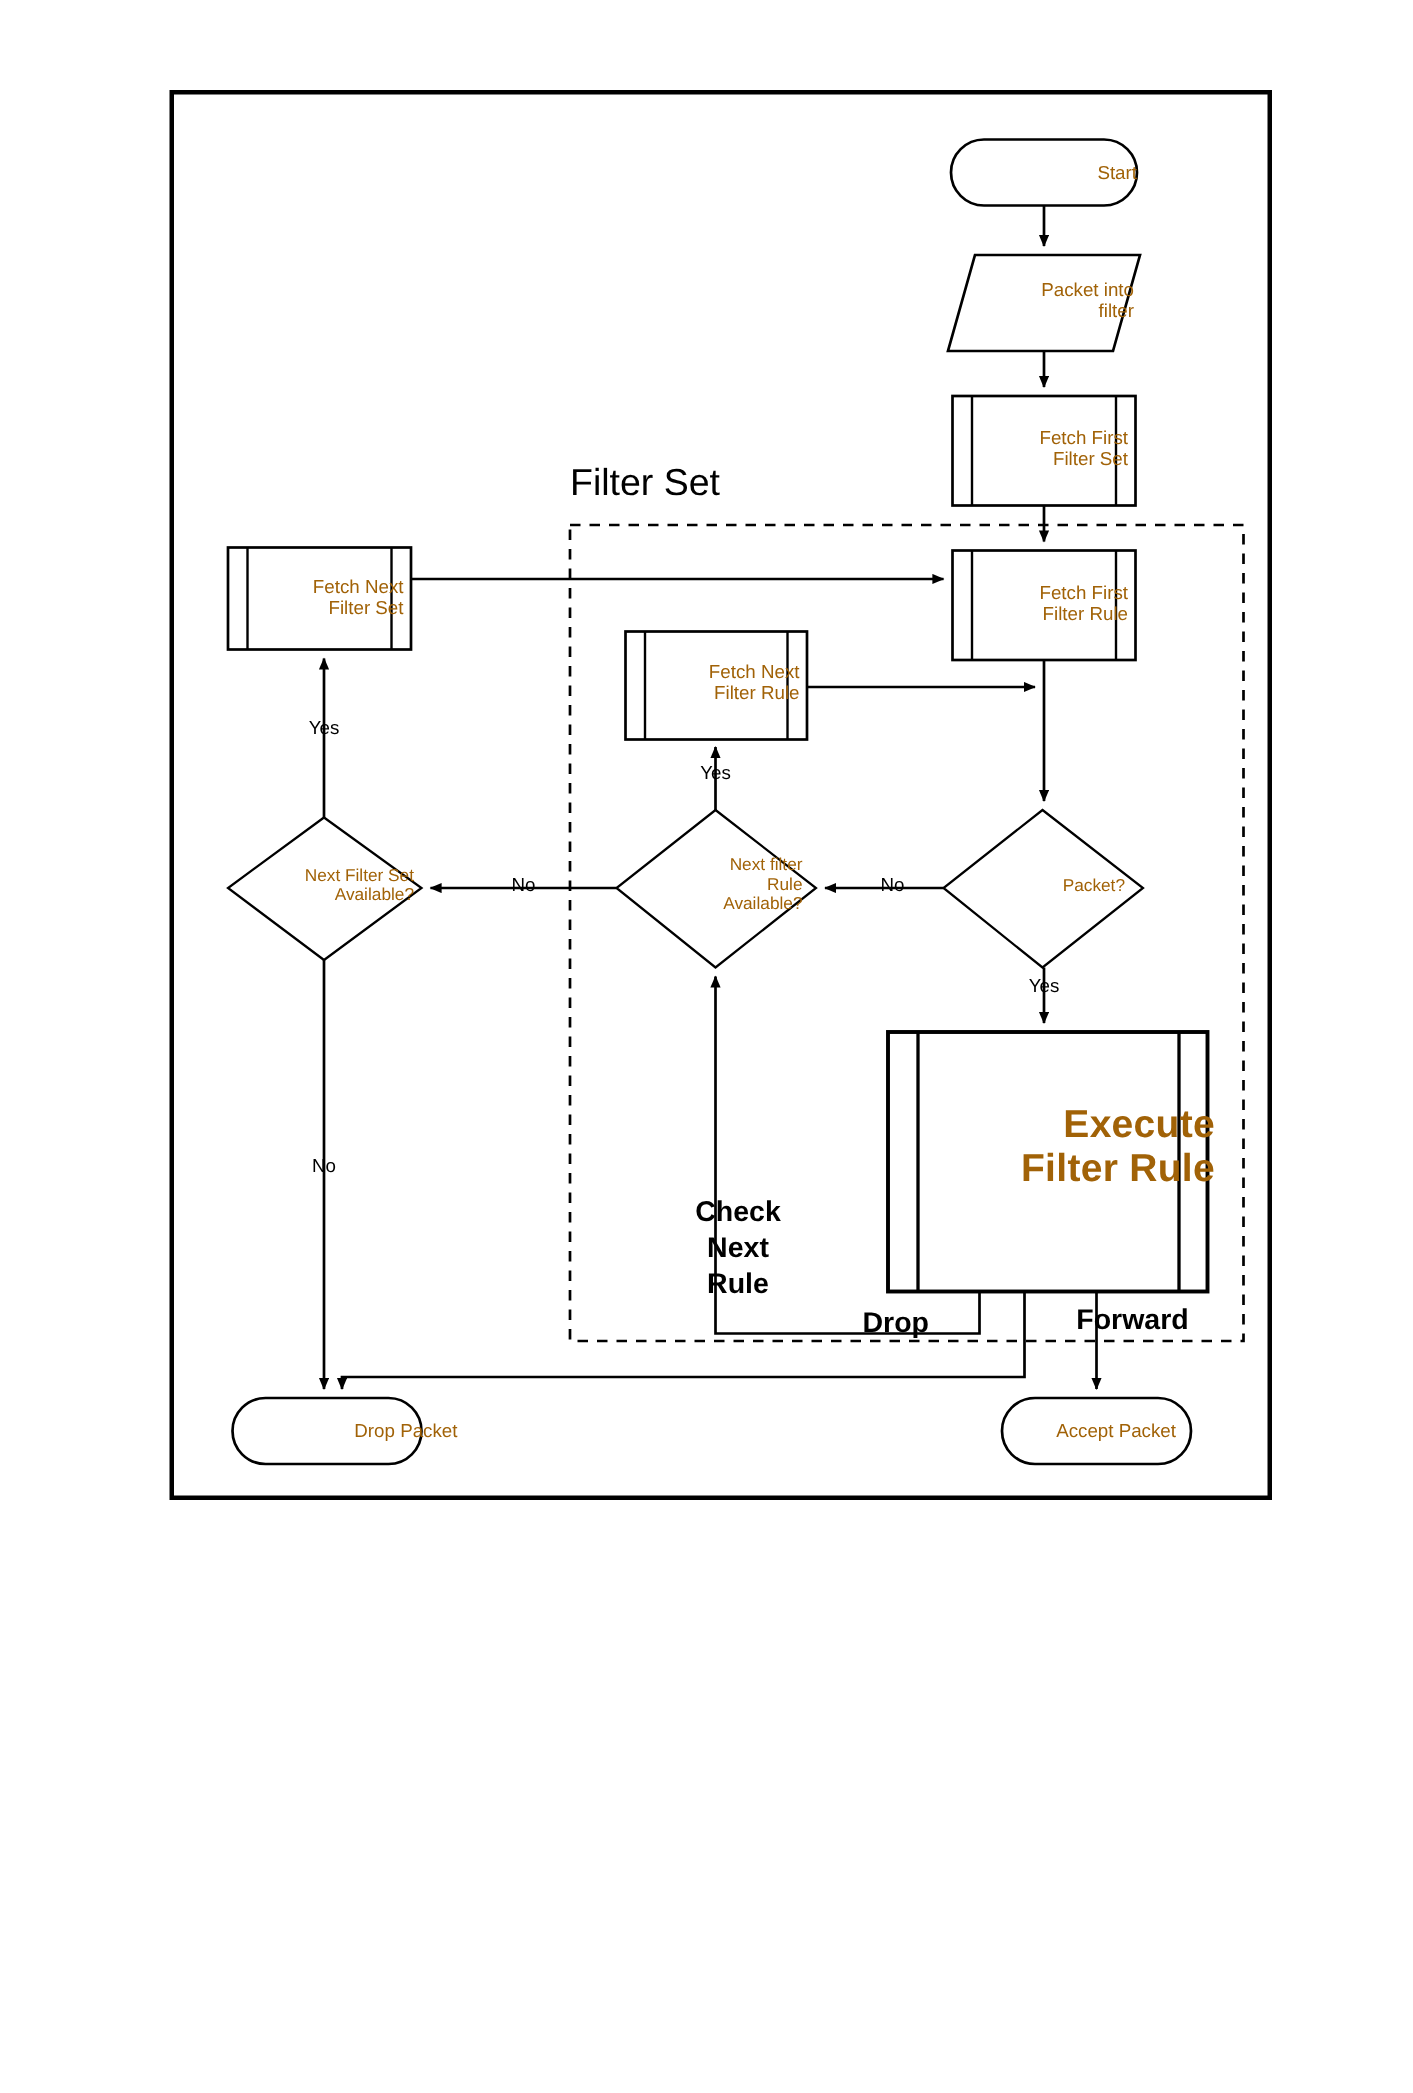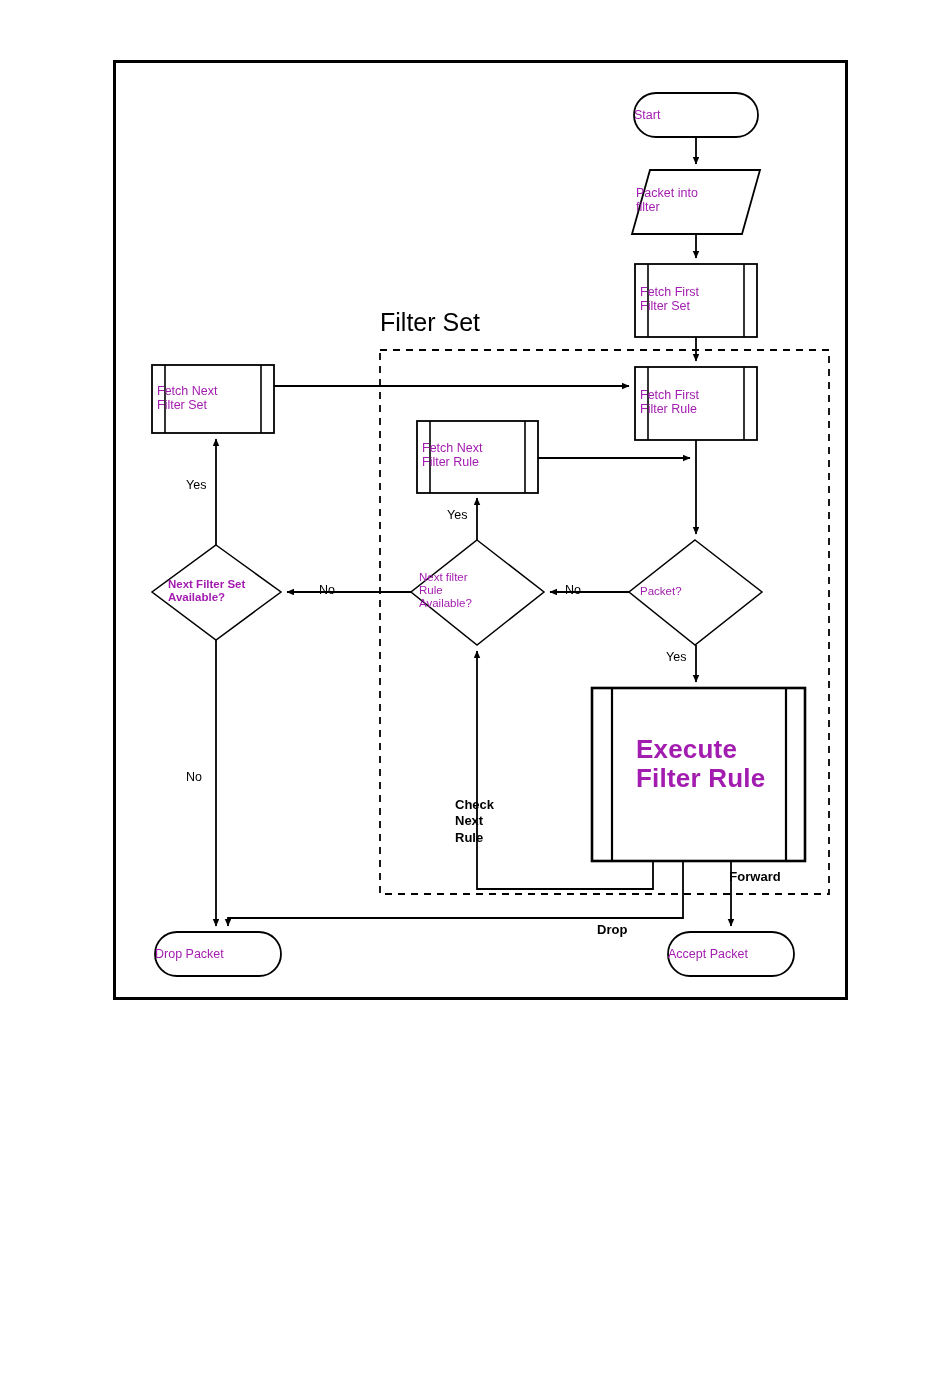--- a/index.html
+++ b/index.html
@@ -33,41 +33,41 @@
   }
   #svg-layer {
     position: absolute;
     left: 0; top: 0;
     width: 942px;
     height: 1395px;
     pointer-events: none;
   }
   .node-label {
     position: absolute;
-    text-align: left;
-    color: #a21caf;
+    text-align: right;
+    color: #a16207;
     line-height: 1.12;
     white-space: pre-line;
     pointer-events: none;
     font-family: "Liberation Sans", sans-serif;
   }
   .lbl-terminal { font-size: 12.5px; }
   .lbl-process  { font-size: 12.5px; }
   .lbl-io       { font-size: 12.5px; }
   .lbl-decision { font-size: 11.5px; }
   .lbl-execute  { font-size: 26px; font-weight: bold; letter-spacing: 0.2px; }
   .edge-label {
     position: absolute;
     font-size: 12.5px;
     color: #000000;
-    text-align: left;
+    text-align: center;
     white-space: pre-line;
     font-family: "Liberation Sans", sans-serif;
   }
-  .edge-label.bold { font-weight: bold; font-size: 13px; line-height: 1.25; }
+  .edge-label.bold { font-weight: bold; font-size: 19px; line-height: 1.25; }
   .group-title {
     position: absolute;
     font-size: 25px;
     color: #000000;
     font-family: "Liberation Sans", sans-serif;
   }
 </style>
 </head>
 <body>
 
@@ -207,21 +207,21 @@
 
   <div class="node-label lbl-process" style="left:640px; top:388px; width:112px;">Fetch First
 Filter Rule</div>
 
   <div class="node-label lbl-process" style="left:157px; top:384px; width:112px;">Fetch Next
 Filter Set</div>
 
   <div class="node-label lbl-process" style="left:422px; top:441px; width:111px;">Fetch Next
 Filter Rule</div>
 
-  <div class="node-label lbl-decision" style="left:168px; top:578px; width:120px;font-weight:bold;">Next Filter Set
+  <div class="node-label lbl-decision" style="left:156px; top:578px; width:120px;">Next Filter Set
 Available?</div>
 
   <div class="node-label lbl-decision" style="left:419px; top:571px; width:116px;">Next filter
 Rule
 Available?</div>
 
   <div class="node-label lbl-decision" style="left:640px; top:585px; width:110px;">Packet?</div>
 
   <div class="node-label lbl-execute" style="left:612px; top:735px; width:174px;margin-left:24px;">Execute
 Filter Rule</div>
@@ -241,15 +241,15 @@
   <div class="edge-label" style="left:565px; top:583px; width:60px;">No</div>
 
   <div class="edge-label" style="left:666px; top:650px; width:60px;">Yes</div>
 
   <div class="edge-label bold" style="left:455px; top:797px; width:74px;">Check
 Next
 Rule</div>
 
   <div class="edge-label bold" style="left:705px; top:869px; width:100px; text-align:center;">Forward</div>
 
-  <div class="edge-label bold" style="left:575px; top:922px; width:70px; text-align:left;margin-left:22px;">Drop</div>
+  <div class="edge-label bold" style="left:575px; top:871px; width:70px; text-align:left;">Drop</div>
 
 </div>
 
 </body></html>

